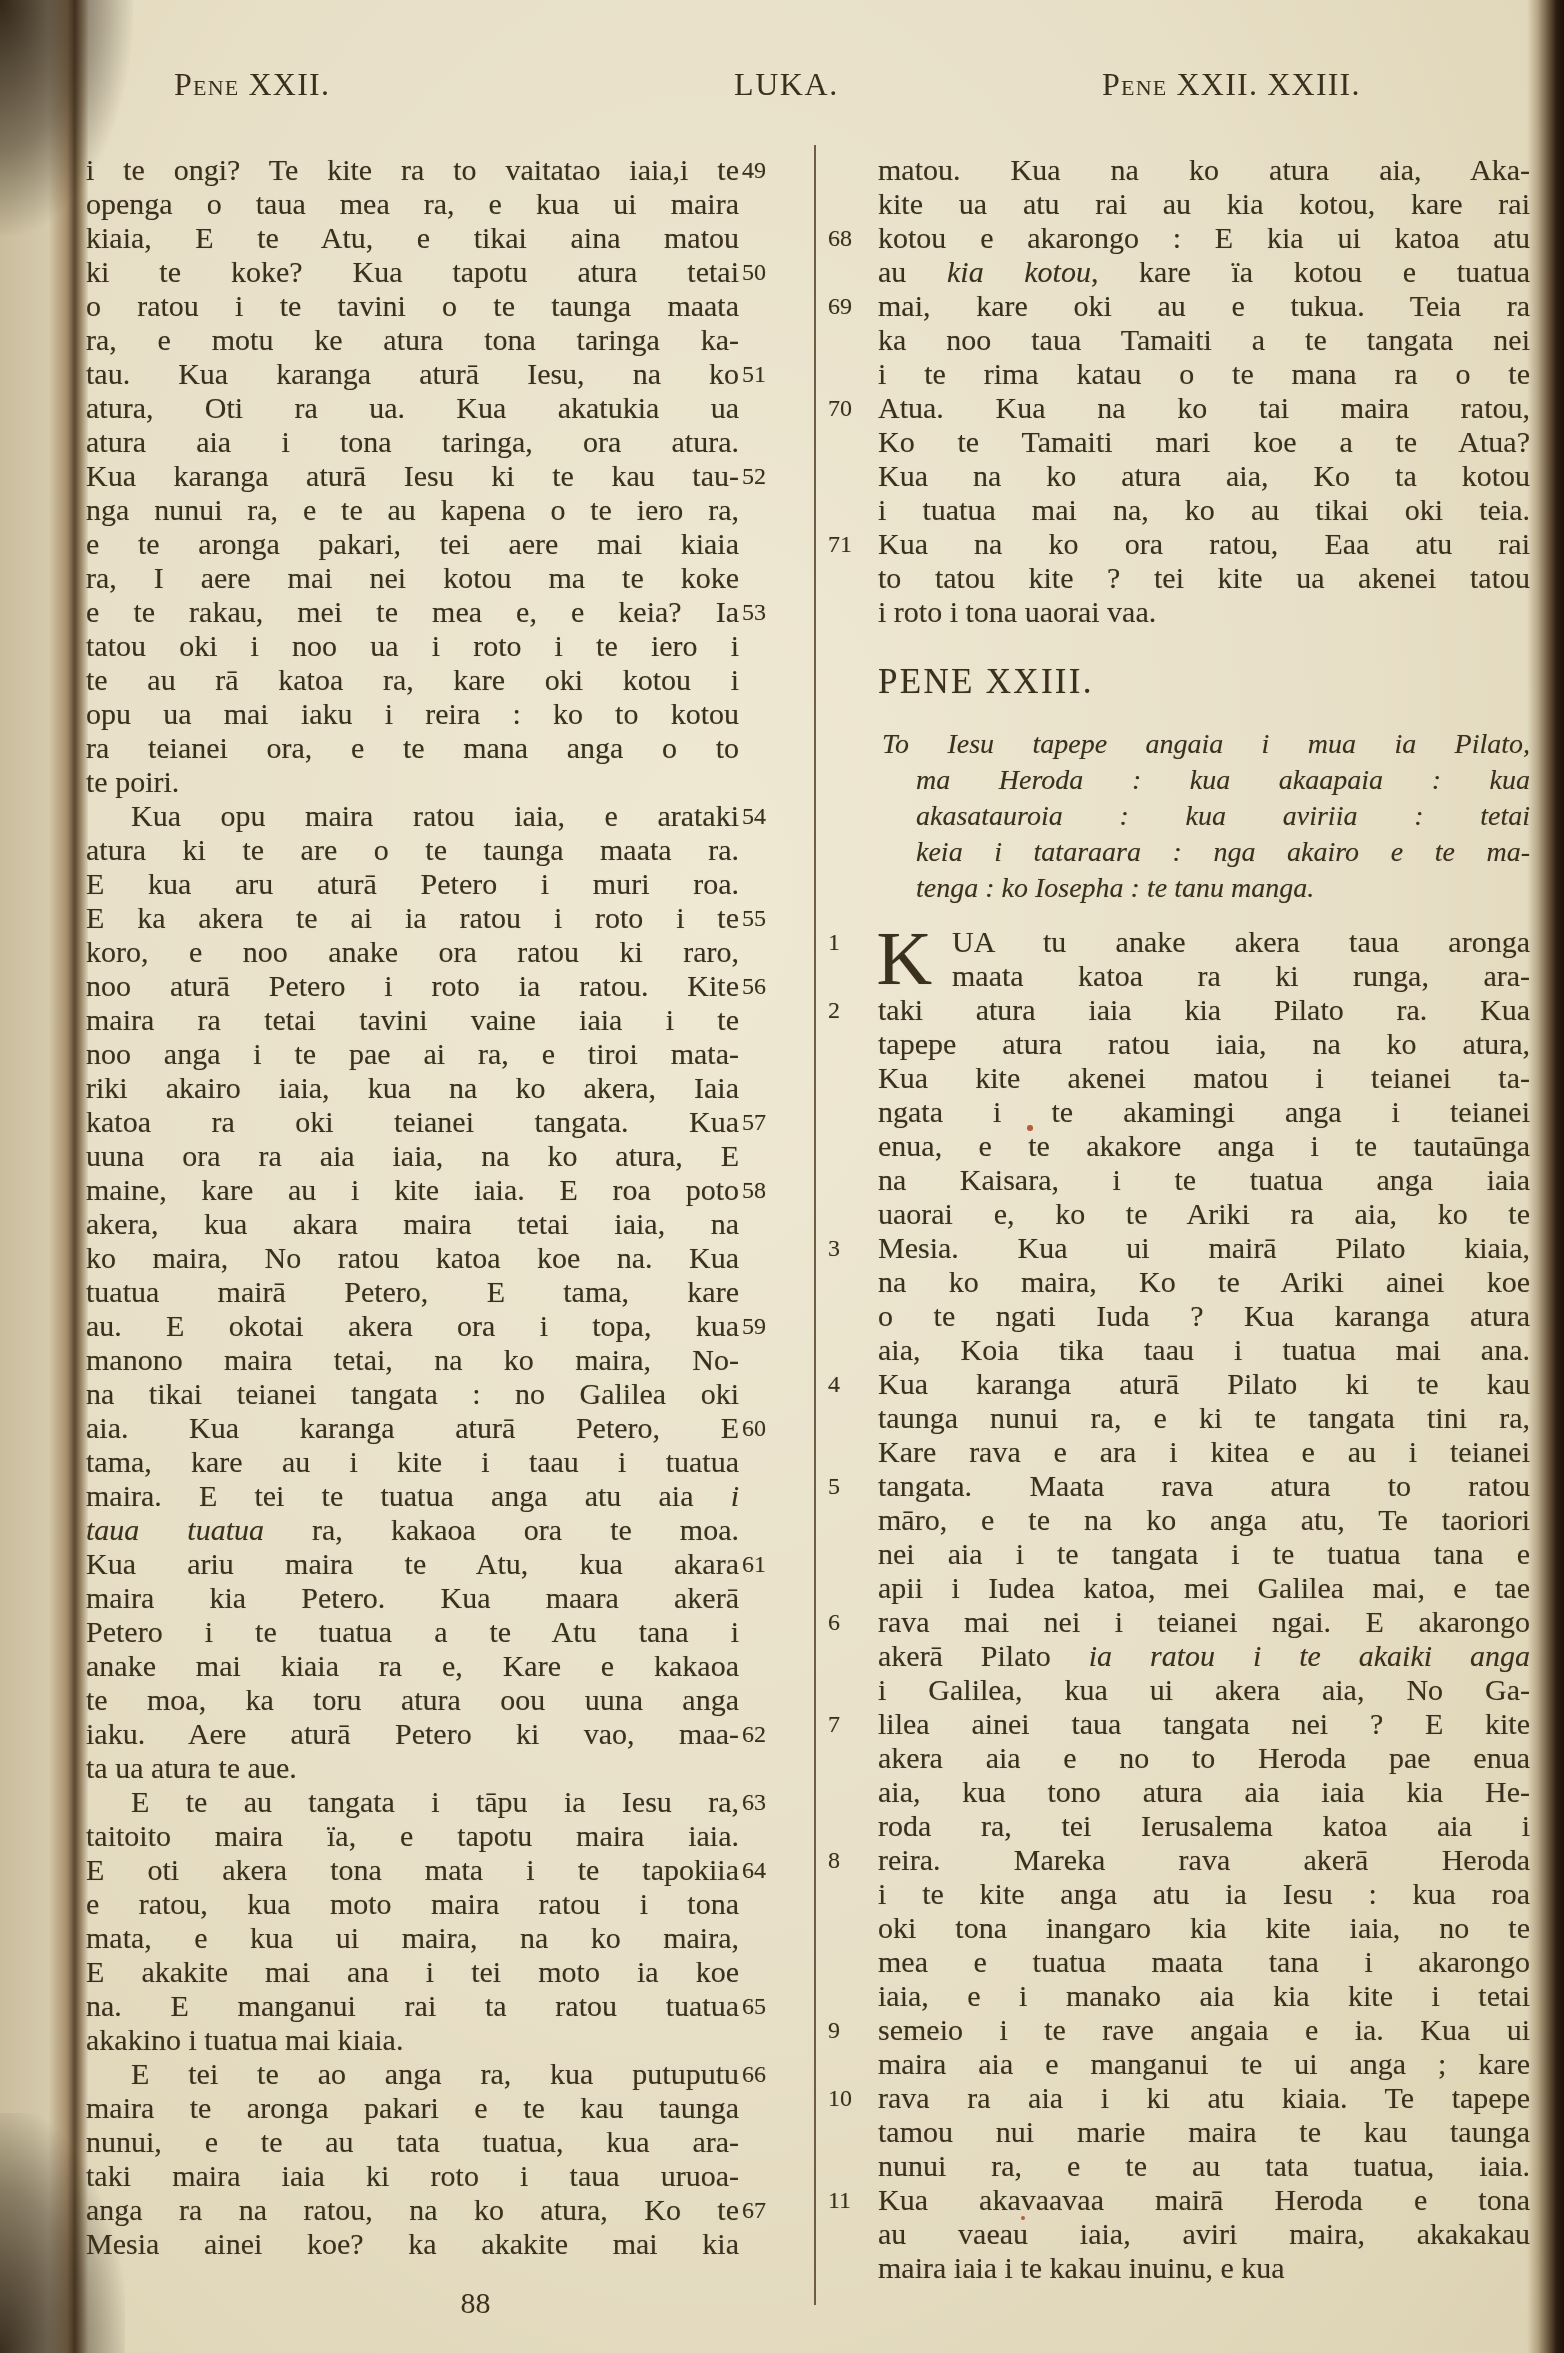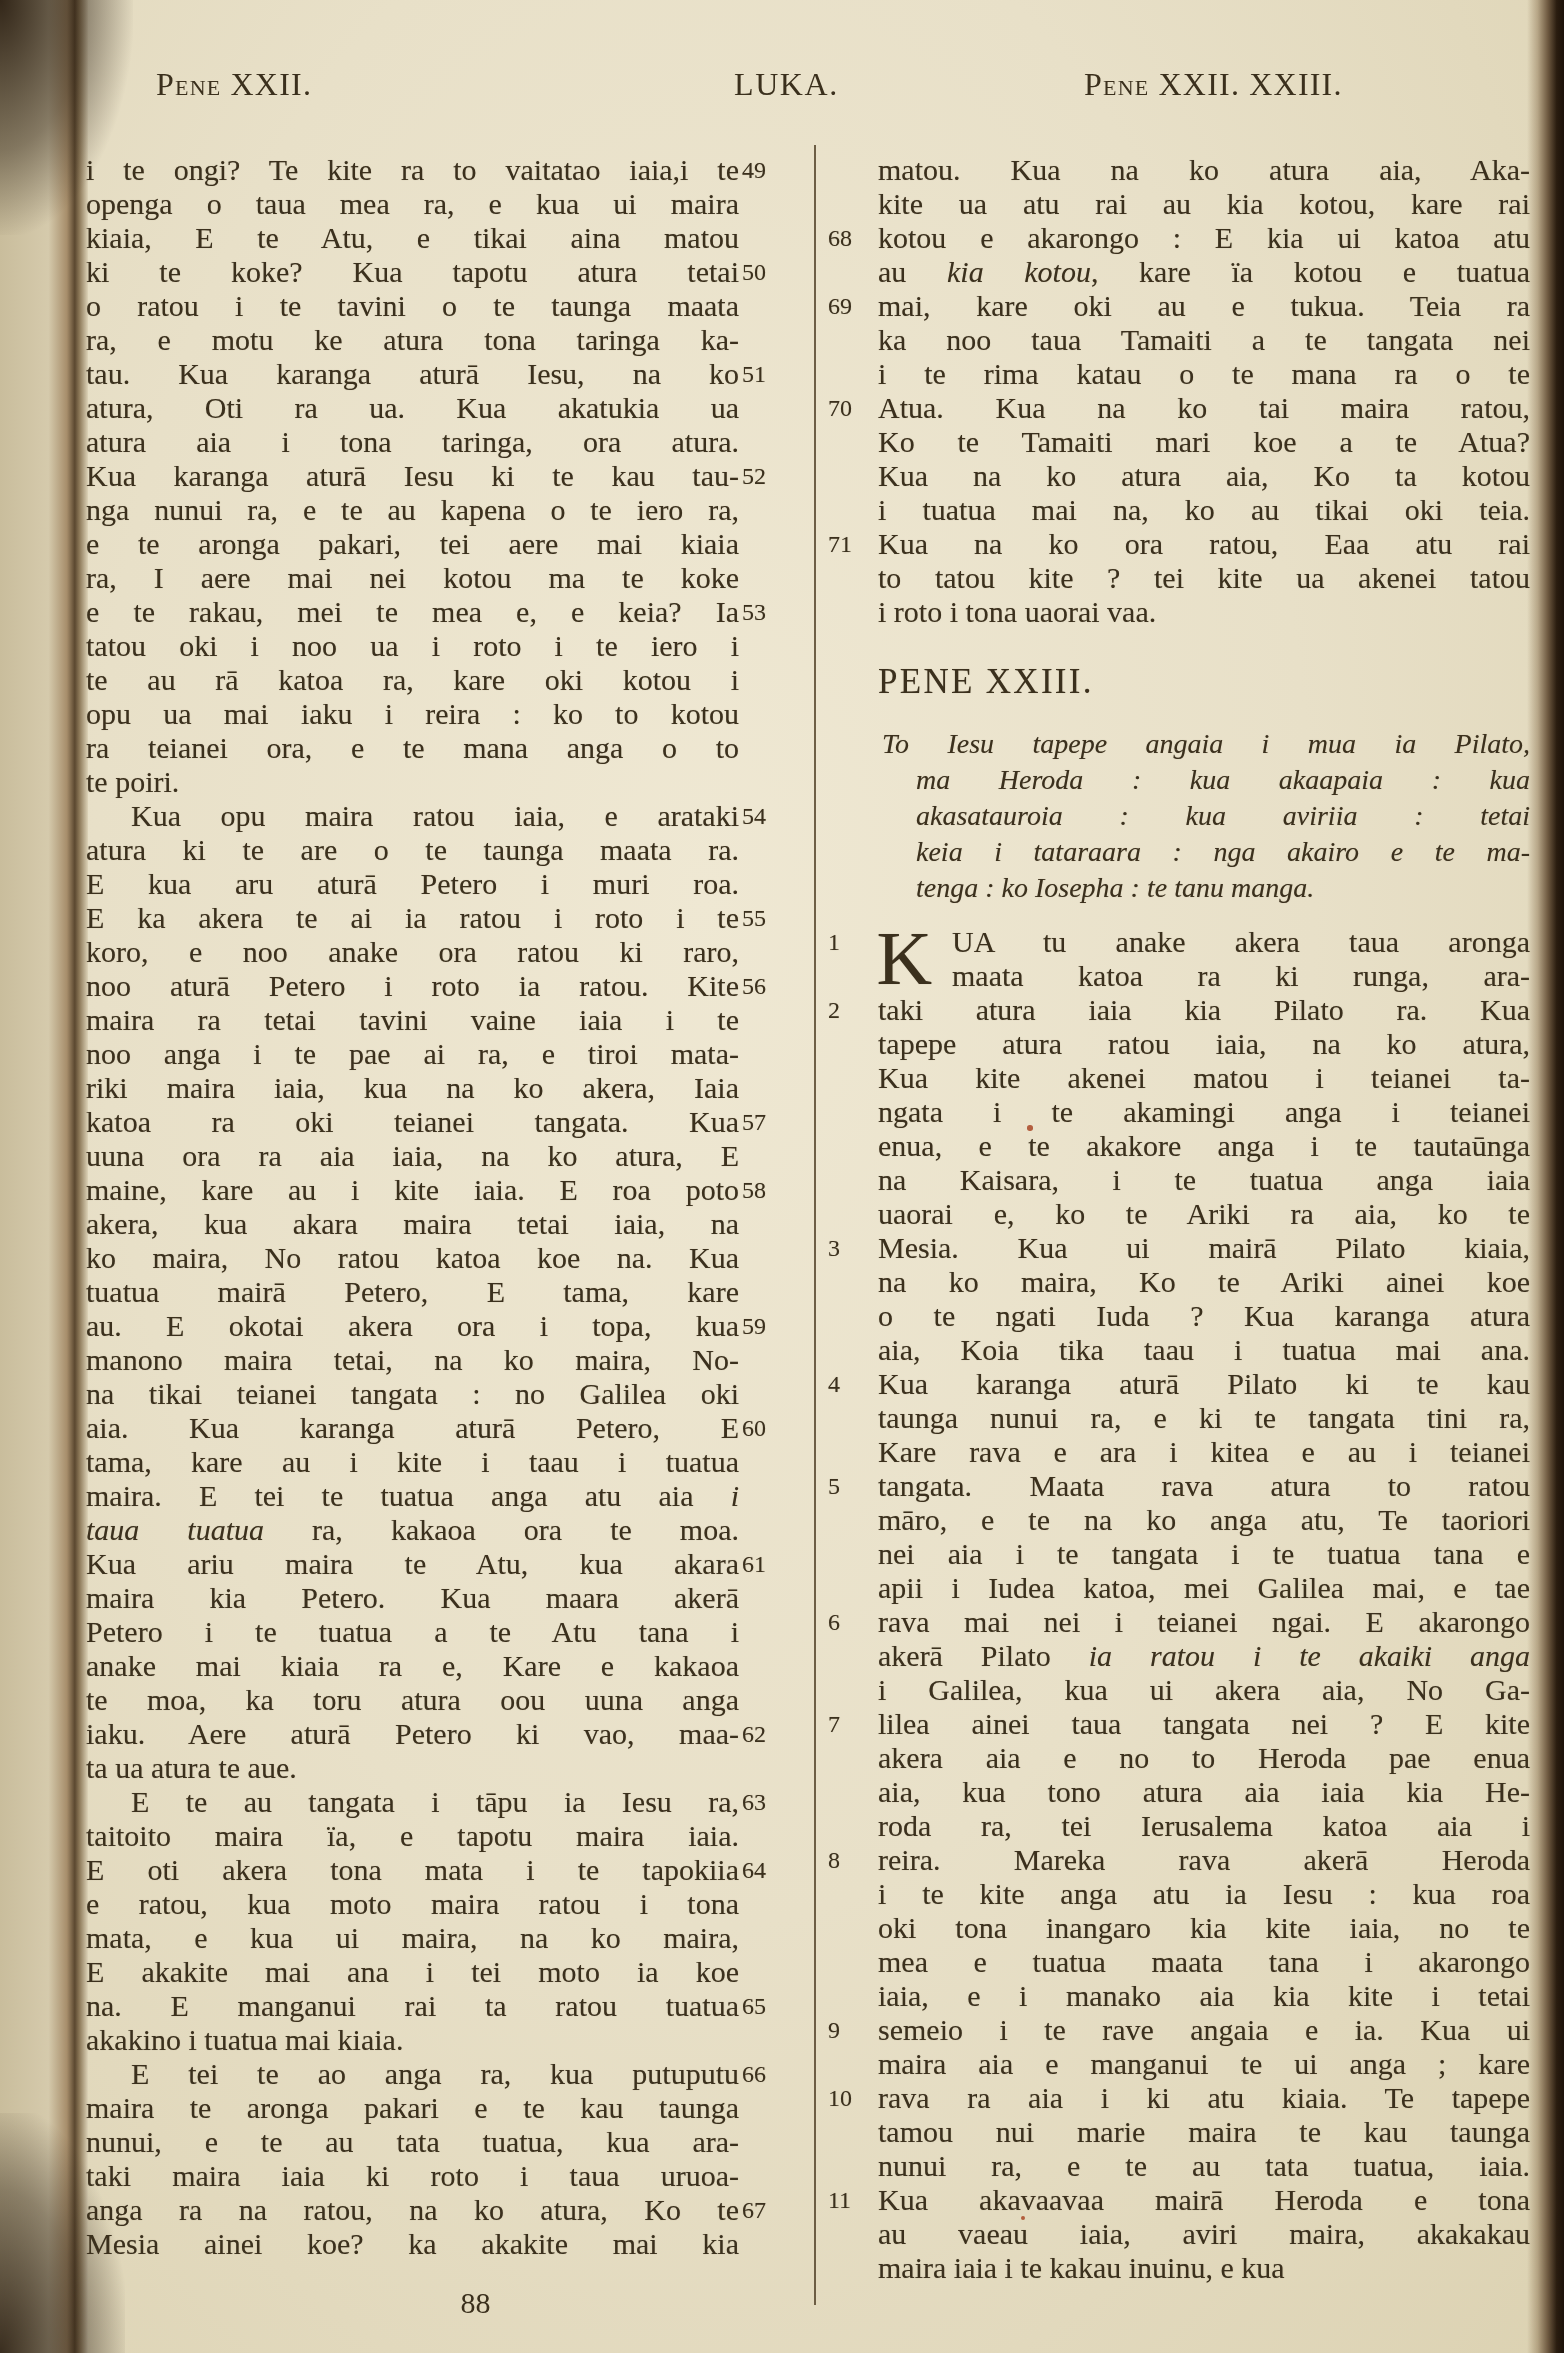--- a/index.html
+++ b/index.html
@@ -13,21 +13,21 @@
         background:linear-gradient(90deg,#c9bd9c 0%,#d5caac 55%,#a78e6b 76%,#5b4830 85%,#8a7656 90%,#ddd3b8 100%);}
   .corner-tl{position:absolute;left:0;top:0;width:133px;height:235px;
         background:radial-gradient(ellipse at 0% 0%, rgba(38,26,14,.92) 0%, rgba(38,26,14,.45) 45%, transparent 72%);}
   .corner-bl{position:absolute;left:0;top:2113px;width:125px;height:241px;
         background:radial-gradient(ellipse at 0% 100%, rgba(38,26,14,.88) 0%, rgba(38,26,14,.4) 48%, transparent 74%);}
   .edge-right{position:absolute;left:1527px;top:0;width:38px;height:2354px;
         background:linear-gradient(90deg, rgba(130,104,70,0) 0%, rgba(130,104,70,.45) 28%, #6e5940 55%, #2a1d10 78%, #190f08 100%);}
   .col-rule{position:absolute;left:814px;top:145px;width:2.3px;height:2160px;background:#57462e;opacity:.85;}
 
   .hdr{position:absolute;top:66px;font-size:32px;letter-spacing:1.2px;white-space:nowrap;}
-  .smallcaps{font-variant:small-caps;}
+  .smallcaps{font-variant:small-caps;margin-left:18px;}
   .pgnum{position:absolute;top:2286px;left:149px;width:653px;text-align:center;font-size:30px;}
 
   .col{position:absolute;width:653px;--lh:34px;}
   .line{position:relative;height:var(--lh);line-height:var(--lh);font-size:30px;
         text-align:justify;text-align-last:justify;white-space:nowrap;
         text-shadow:0 0 0.8px rgba(59,48,29,.35);}
   .line.end{text-align-last:left;}
   .line.ind{padding-left:45px;}
   .vnum{position:absolute;font-size:24px;line-height:var(--lh);text-align:left;}
   .vnum.right{right:-59px;width:56px;}
@@ -82,21 +82,21 @@
       <div class="line"><span>ra teianei ora, e te mana anga o to</span></div>
       <div class="line end"><span>te poiri.</span></div>
       <div class="line ind"><span class="vnum right">54</span><span>Kua opu maira ratou iaia, e arataki</span></div>
       <div class="line"><span>atura ki te are o te taunga maata ra.</span></div>
       <div class="line"><span>E kua aru aturā Petero i muri roa.</span></div>
       <div class="line"><span class="vnum right">55</span><span>E ka akera te ai ia ratou i roto i te</span></div>
       <div class="line"><span>koro, e noo anake ora ratou ki raro,</span></div>
       <div class="line"><span class="vnum right">56</span><span>noo aturā Petero i roto ia ratou.  Kite</span></div>
       <div class="line"><span>maira ra tetai tavini vaine iaia i te</span></div>
       <div class="line"><span>noo anga i te pae ai ra, e tiroi mata-</span></div>
-      <div class="line"><span>riki maira iaia, kua na ko akera, Iaia</span></div>
+      <div class="line"><span>riki akairo iaia, kua na ko akera, Iaia</span></div>
       <div class="line"><span class="vnum right">57</span><span>katoa ra oki teianei tangata.  Kua</span></div>
       <div class="line"><span>uuna ora ra aia iaia, na ko atura, E</span></div>
       <div class="line"><span class="vnum right">58</span><span>maine, kare au i kite iaia.  E roa poto</span></div>
       <div class="line"><span>akera, kua akara maira tetai iaia, na</span></div>
       <div class="line"><span>ko maira, No ratou katoa koe na.  Kua</span></div>
       <div class="line"><span>tuatua mairā Petero, E tama, kare</span></div>
       <div class="line"><span class="vnum right">59</span><span>au.  E okotai akera ora i topa, kua</span></div>
       <div class="line"><span>manono maira tetai, na ko maira, No-</span></div>
       <div class="line"><span>na tikai teianei tangata : no Galilea oki</span></div>
       <div class="line"><span class="vnum right">60</span><span>aia.  Kua karanga aturā Petero, E</span></div>

